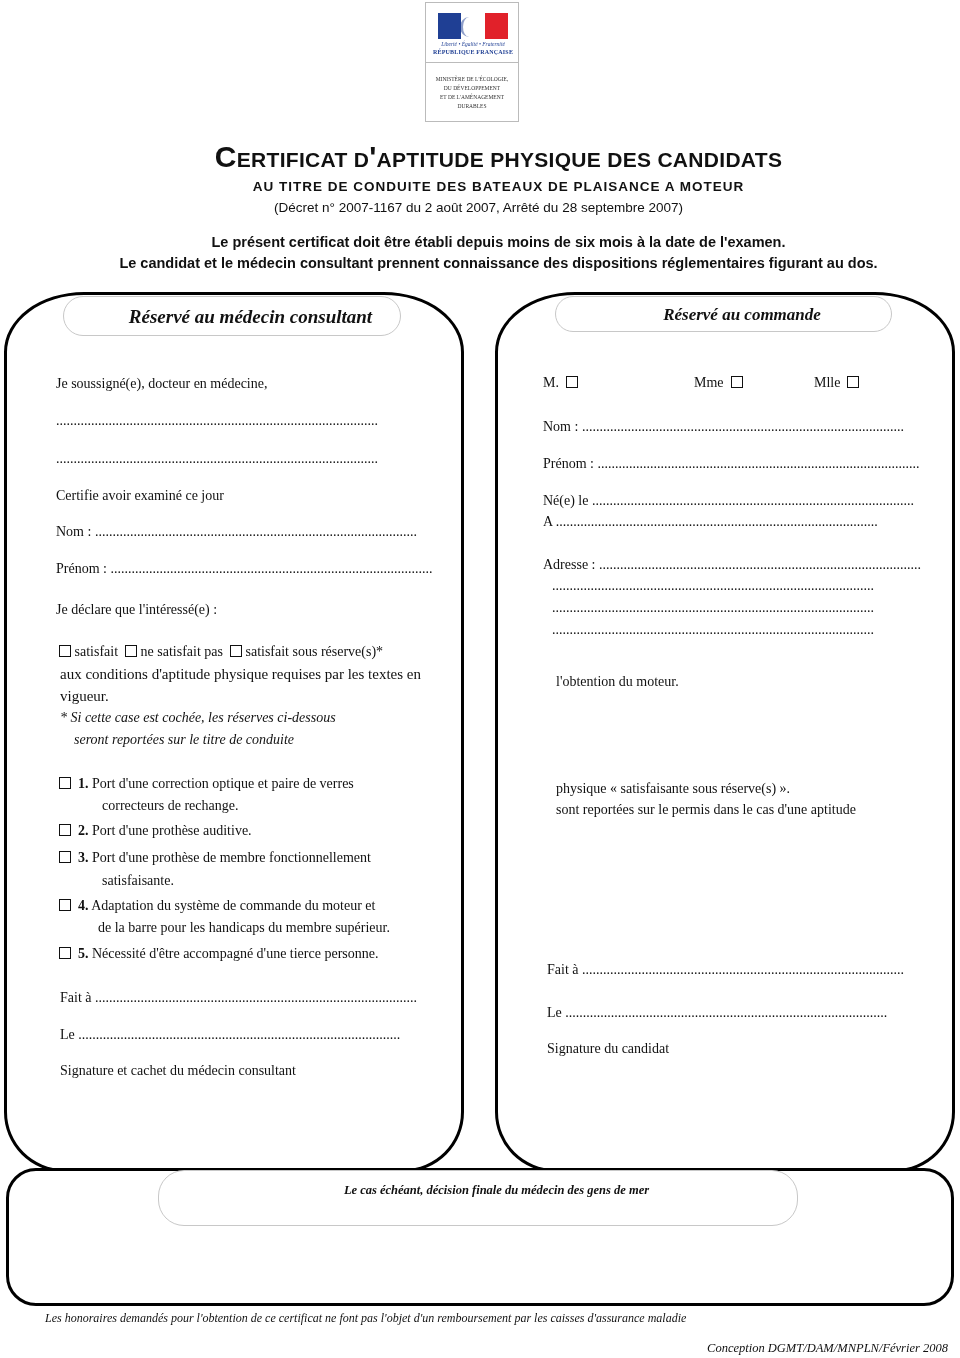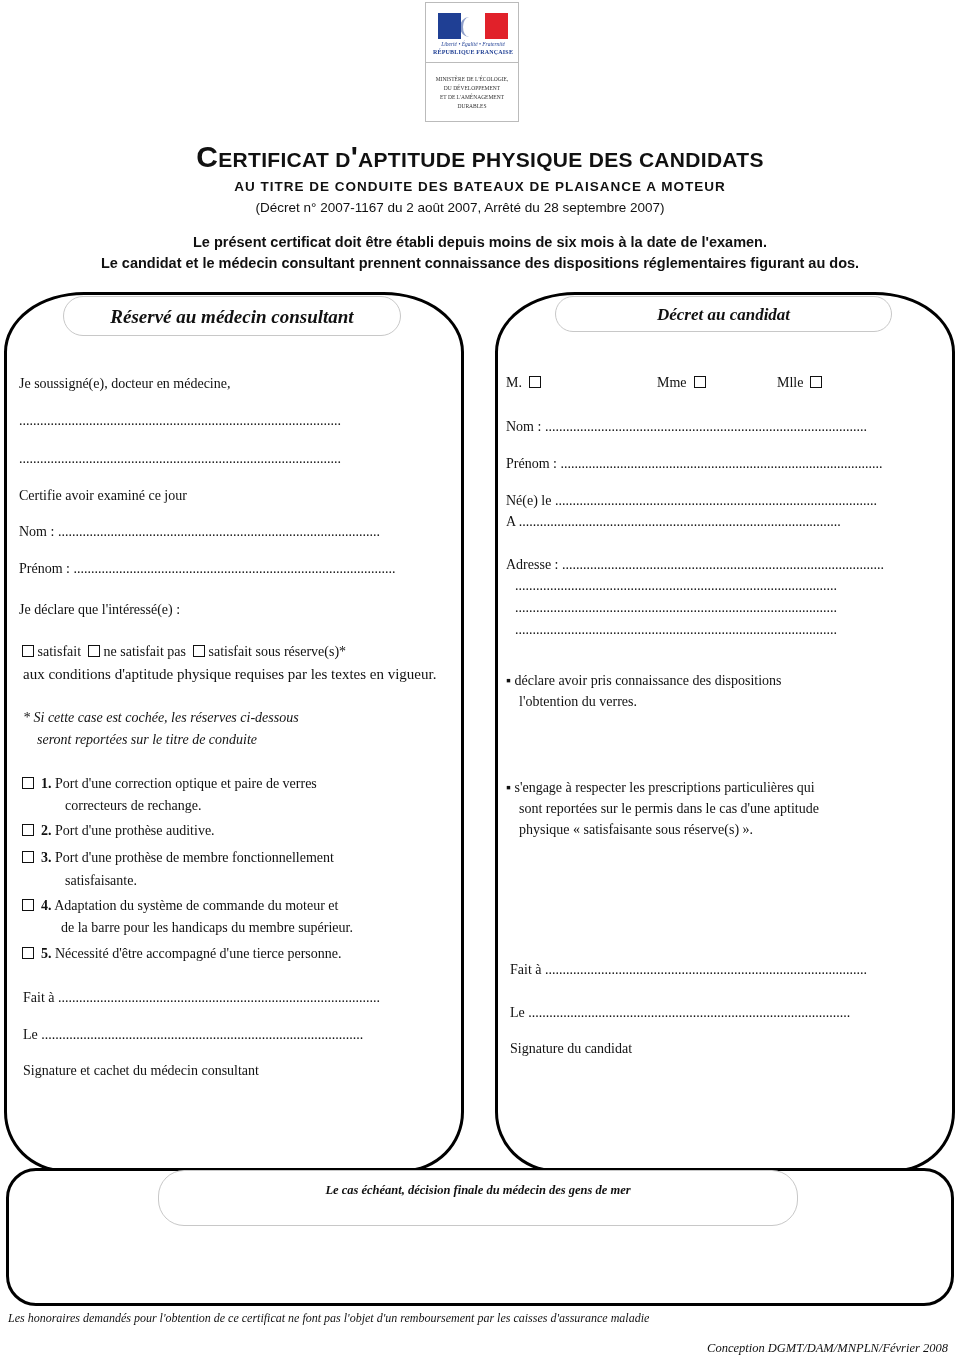--- a/index.html
+++ b/index.html
@@ -1,19 +1,19 @@
 <!DOCTYPE html>
 <html><head>
 <meta charset="utf-8">
 <style>
   * { box-sizing: border-box; margin: 0; padding: 0; }
   html, body { width: 960px; height: 1358px; background: #ffffff; overflow: hidden; }
   body { position: relative; font-family: "Liberation Serif", serif; color: #111; }
 
-  .abs { position: absolute; }
+  .abs { position: absolute; padding-left: 37px; }
 
   
   .logo { left: 425px; top: 2px; width: 94px; height: 120px; border: 1px solid #bbb; background: #fff; }
   .logo .flag { position: absolute; left: 12px; top: 10px; width: 70px; height: 26px; }
   .logo .flag .blue { position: absolute; left: 0; top: 0; width: 23px; height: 26px; background: #1f3f94; }
   .logo .flag .white { position: absolute; left: 23px; top: 0; width: 24px; height: 26px; background: #fff; }
   .logo .flag .red { position: absolute; left: 47px; top: 0; width: 23px; height: 26px; background: #e1212a; }
   .logo .flag .profile { position: absolute; left: 22px; top: 4px; width: 18px; height: 20px; border-radius: 50% 40% 40% 50%; border-left: 3px solid #1f3f94; opacity: .5; }
   .logo .motto { position: absolute; left: 4px; top: 38px; width: 86px; text-align: center; font-size: 5.5px; font-style: italic; color: #1f3f94; }
   .logo .rf { position: absolute; left: 4px; top: 46px; width: 86px; text-align: center; font-size: 6px; font-weight: bold; color: #1f3f94; letter-spacing: .2px; }
@@ -73,21 +73,21 @@
 <div class="abs title"><span class="big">C</span><span>ERTIFICAT D</span><span class="big">'</span><span>APTITUDE PHYSIQUE DES CANDIDATS</span></div>
 <div class="abs subtitle">AU TITRE DE CONDUITE DES BATEAUX DE PLAISANCE A MOTEUR</div>
 <div class="abs decree">(Décret n° 2007-1167 du 2 août 2007, Arrêté du 28 septembre 2007)</div>
 <div class="abs intro1">Le présent certificat doit être établi depuis moins de six mois à la date de l'examen.</div>
 <div class="abs intro2">Le candidat et le médecin consultant prennent connaissance des dispositions réglementaires figurant au dos.</div>
 
 <div class="abs box-left"></div>
 <div class="abs box-right"></div>
 
 <div class="abs pill pill-left">Réservé au médecin consultant</div>
-<div class="abs pill pill-right">Décret au candidat</div>
+<div class="abs pill pill-right">Réservé au commande</div>
 
 <div class="abs t" style="left:19px; top:374px;">Je soussigné(e), docteur en médecine,</div>
 <div class="abs t dots" style="left:19px; top:411px; width:437px;">............................................................................................</div>
 <div class="abs t dots" style="left:19px; top:449px; width:437px;">............................................................................................</div>
 <div class="abs t" style="left:19px; top:486px;">Certifie avoir examiné ce jour</div>
 <div class="abs t dots" style="left:19px; top:522px; width:437px;"><span>Nom : </span><span>............................................................................................</span></div>
 <div class="abs t dots" style="left:19px; top:559px; width:437px;"><span>Prénom : </span><span>............................................................................................</span></div>
 <div class="abs t" style="left:19px; top:600px;">Je déclare que l'intéressé(e) :</div>
 
 <div class="abs t" style="left:22px; top:642px;">
@@ -147,28 +147,26 @@
 <div class="abs t dots" style="left:506px; top:417px; width:421px;"><span>Nom : </span><span>............................................................................................</span></div>
 <div class="abs t dots" style="left:506px; top:454px; width:424px;"><span>Prénom : </span><span>............................................................................................</span></div>
 <div class="abs t dots" style="left:506px; top:491px; width:421px;"><span>Né(e) le </span><span>............................................................................................</span></div>
 <div class="abs t dots" style="left:506px; top:512px; width:421px;"><span>A </span><span>............................................................................................</span></div>
 <div class="abs t dots" style="left:506px; top:555px; width:421px;"><span>Adresse : </span><span>............................................................................................</span></div>
 <div class="abs t dots" style="left:515px; top:576px; width:412px;">............................................................................................</div>
 <div class="abs t dots" style="left:515px; top:598px; width:412px;">............................................................................................</div>
 <div class="abs t dots" style="left:515px; top:620px; width:412px;">............................................................................................</div>
 
 <div class="abs" style="left:506px; top:671px; width:440px;">
-  <div class="t"><span>▪</span> <span>déclare avoir pris connaissance des dispositions</span></div>
-  <div class="t" style="padding-left:13px; margin-top:1px;">l'obtention du verres.</div>
+  <div class="t" style="padding-left:13px; margin-top:1px;">l'obtention du moteur.</div>
 </div>
 
 <div class="abs" style="left:506px; top:778px; width:440px;">
-  <div class="t"><span>▪</span> <span>s'engage à respecter les prescriptions particulières qui</span></div>
+  <div class="t" style="padding-left:13px; margin-top:1px;">physique « satisfaisante sous réserve(s) ».</div>
   <div class="t" style="padding-left:13px; margin-top:1px;">sont reportées sur le permis dans le cas d'une aptitude</div>
-  <div class="t" style="padding-left:13px; margin-top:1px;">physique « satisfaisante sous réserve(s) ».</div>
 </div>
 
 <div class="abs t dots" style="left:510px; top:960px; width:417px;"><span>Fait à </span><span>............................................................................................</span></div>
 <div class="abs t dots" style="left:510px; top:1003px; width:418px;"><span>Le </span><span>............................................................................................</span></div>
 <div class="abs t" style="left:510px; top:1039px;">Signature du candidat</div>
 
 <div class="abs box-bottom"></div>
 <div class="abs pill pill-bottom">Le cas échéant, décision finale du médecin des gens de mer</div>
 
 <div class="abs foot-note">Les honoraires demandés pour l'obtention de ce certificat ne font pas l'objet d'un remboursement par les caisses d'assurance maladie</div>

